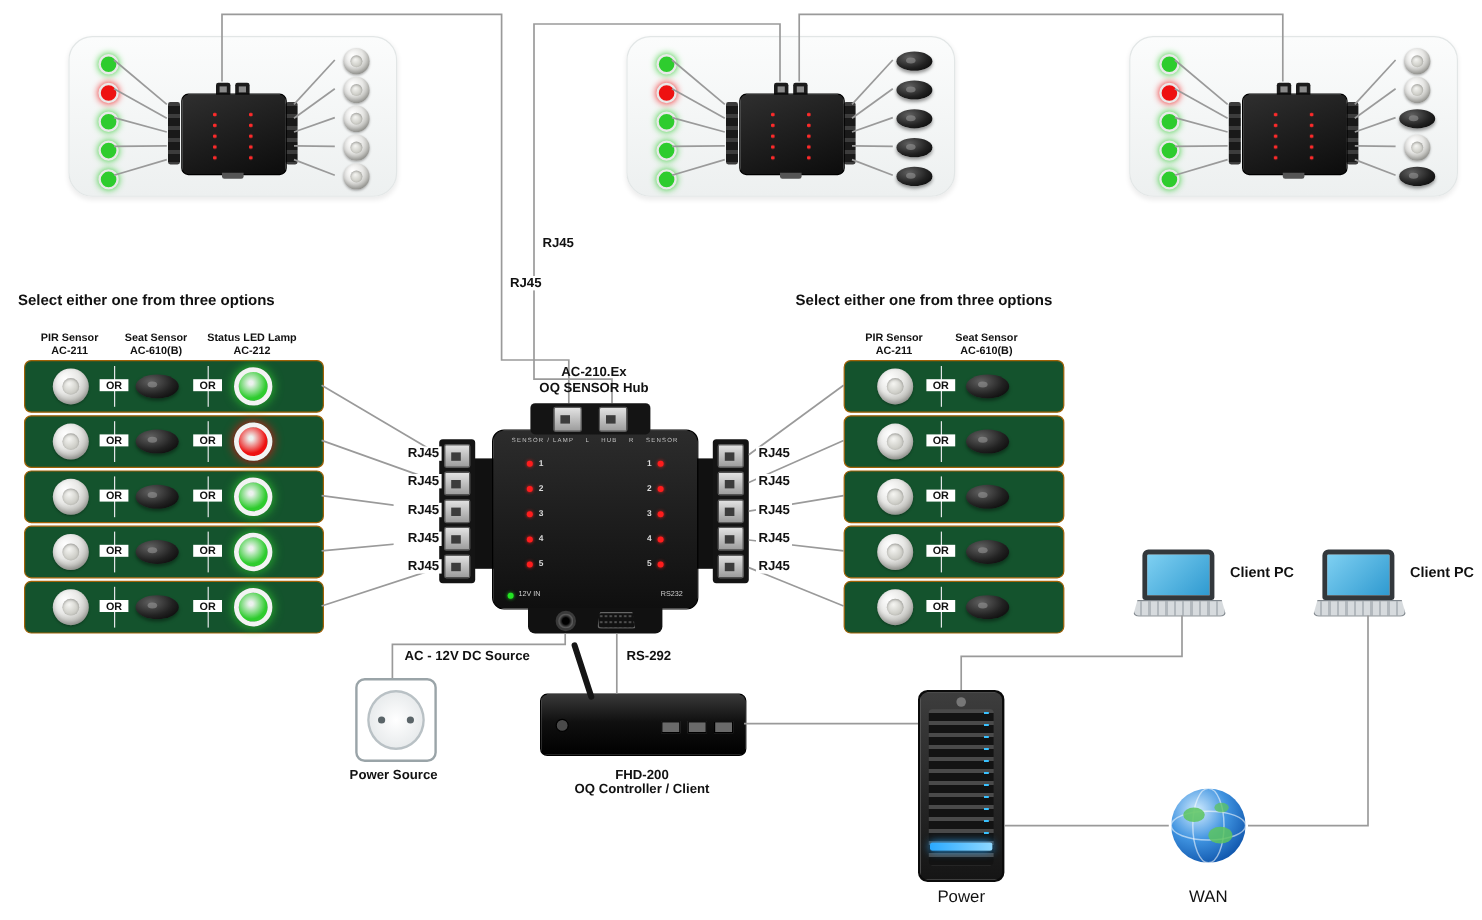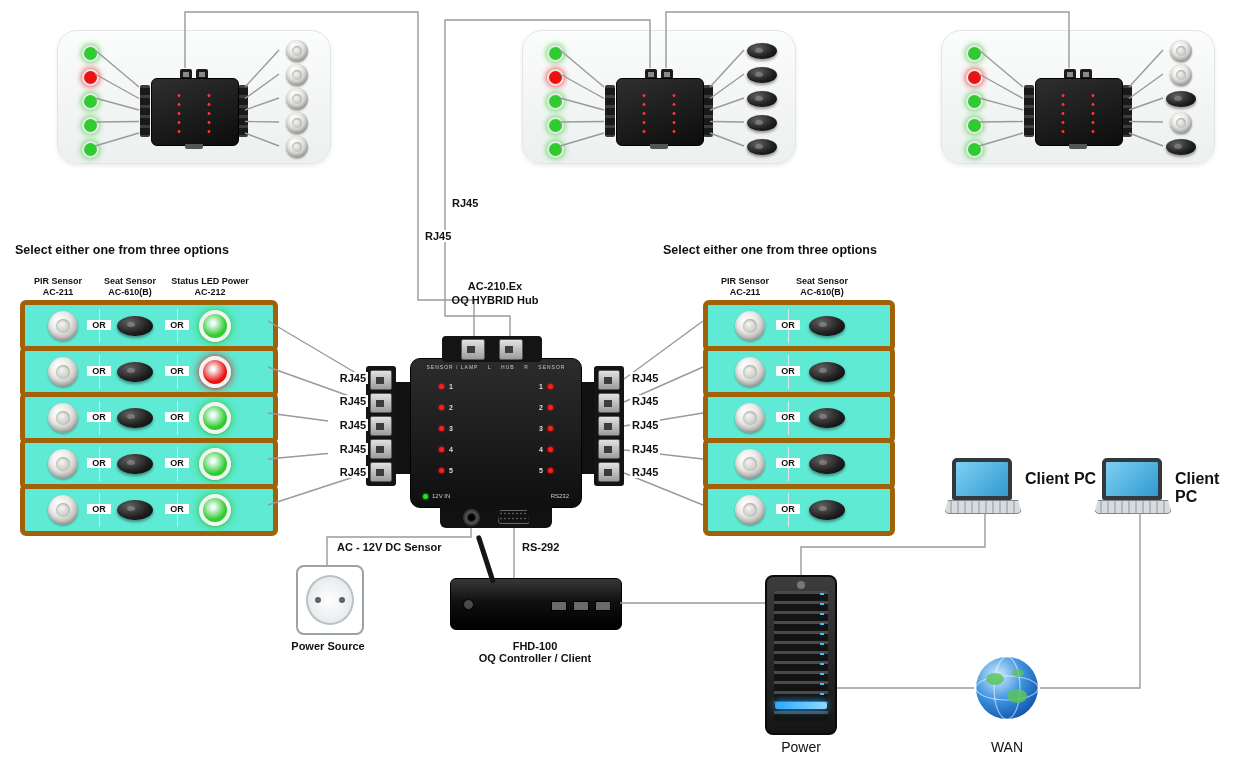--- a/index.html
+++ b/index.html
@@ -42,34 +42,34 @@
         background:#9a9a9a;opacity:.55;}
   .seat.sm{width:30px;height:16px;}
   .lamp{position:absolute;width:24px;height:24px;border-radius:50%;border:4px solid #f3f3f3;
         background:radial-gradient(circle at 42% 38%,rgba(255,255,255,.92) 8%,var(--c) 62%);
         box-shadow:0 0 9px var(--c),0 1px 2px rgba(0,0,0,.2);}
 
   
   .opt-title{position:absolute;top:243px;font-weight:bold;font-size:12.5px;z-index:6;}
   .ohead{position:absolute;top:276px;text-align:center;font-size:9px;font-weight:bold;line-height:1.25;z-index:6;}
   .ohead .sub{font-weight:bold;}
-  .orow{position:absolute;left:20px;width:248px;height:42px;background:#5eead4;border:5px solid #a16207;
+  .orow{position:absolute;left:20px;width:248px;height:42px;background:#14532d;border:1px solid #a16207;
         border-radius:6px;z-index:2;}
   .orow.right{left:703px;width:182px;}
   .cell-div{position:absolute;top:4px;bottom:4px;width:1px;background:#e3e6e8;}
   .orow .dome{position:absolute;top:6px;}
   .orow .seat{position:absolute;top:11px;}
   .or{position:absolute;top:15px;width:24px;text-align:center;font-size:9px;font-weight:bold;background:#fff;z-index:2;}
 
   
   .rjlbl{position:absolute;font-weight:bold;font-size:11px;background:#fff;padding:0 2px;z-index:6;}
   .rjlbl.ra{width:36px;text-align:right;}
 
   
-  .hub-title{position:absolute;left:407px;top:280px;width:176px;text-align:center;
+  .hub-title{position:absolute;left:407px;top:304px;width:176px;text-align:center;
              font-size:11px;font-weight:bold;line-height:1.25;z-index:6;}
   .hub-top{position:absolute;left:442px;top:336px;width:100px;height:26px;background:#141414;border-radius:4px;
            display:flex;justify-content:center;gap:14px;align-items:center;z-index:5;}
   .jack{display:block;width:20px;height:18px;background:linear-gradient(#e2e2e2,#9c9c9c);
         border:1px solid #5a5a5a;border-radius:2px;position:relative;}
   .jack::after{content:"";position:absolute;left:5px;top:6px;width:8px;height:7px;background:#3c3c3c;}
   .jack.top{width:22px;height:19px;}
   .strip{position:absolute;top:366px;width:30px;height:120px;background:#141414;border-radius:3px;z-index:3;
          display:flex;flex-direction:column;align-items:center;justify-content:space-between;
          padding:4px 0;box-sizing:border-box;}
@@ -116,21 +116,21 @@
   .server .band{position:absolute;left:8px;right:8px;bottom:24px;height:7px;border-radius:2px;
           background:linear-gradient(90deg,#2aa9ff,#8fd9ff);box-shadow:0 0 8px #2aa9ff;}
   .server .knob{position:absolute;top:4px;left:50%;margin-left:-4px;width:8px;height:8px;border-radius:50%;background:#777;}
   .globe{position:absolute;left:974px;top:655px;width:66px;height:66px;z-index:3;}
   .laptop{position:absolute;width:76px;height:54px;z-index:3;}
   .lt-screen{position:absolute;left:8px;top:0;width:60px;height:42px;border-radius:5px 5px 2px 2px;
           box-sizing:border-box;border:4px solid #33383c;background:linear-gradient(135deg,#7fd0f2,#2f9ad0);}
   .lt-base{position:absolute;left:0;top:42px;width:76px;height:12px;border:1px solid #7f868c;
           border-radius:2px 2px 5px 5px;clip-path:polygon(5% 0,95% 0,100% 100%,0 100%);
           background:repeating-linear-gradient(90deg,#d7dbde 0 5px,#b2b8bd 5px 7px);}
-  .pc-label{position:absolute;font-weight:bold;font-size:16px;z-index:6;}
+  .pc-label{position:absolute;font-weight:bold;font-size:12px;z-index:6;}
 </style>
 </head>
 <body>
 
 <div id="canvas">
   <svg id="wires">
       <polyline points="474,336 474,300 418,300 418,12 185,12 185,68"></polyline>
       <polyline points="510,336 510,316 445,316 445,20 650,20 650,68"></polyline>
       <polyline points="666,68 666,12 1069,12 1069,68"></polyline>
       <polyline points="471,528 471,537 327,537 327,565"></polyline>
@@ -289,21 +289,21 @@
   <div class="opt-title" style="left:15px">Select either one from three options</div>
   <div class="ohead" style="left:23px;width:70px">
     <div>PIR Sensor</div>
     <div class="sub">AC-211</div>
   </div>
   <div class="ohead" style="left:95px;width:70px">
     <div>Seat Sensor</div>
     <div class="sub">AC-610(B)</div>
   </div>
   <div class="ohead" style="left:170px;width:80px">
-    <div>Status LED Power</div>
+    <div>Status LED Lamp</div>
     <div class="sub">AC-212</div>
   </div>
 
   <div class="orow" style="top:300px">
     <span class="cell-div" style="left:74px"></span>
     <span class="cell-div" style="left:152px"></span>
     <span class="dome" style="left:23px"></span>
     <span class="or" style="left:62px">OR</span>
     <span class="seat" style="left:92px"></span>
     <span class="or" style="left:140px">OR</span>
@@ -394,21 +394,21 @@
   </div>
 
   <span class="rjlbl" style="left:630px;top:372px">RJ45</span>
   <span class="rjlbl" style="left:630px;top:395px">RJ45</span>
   <span class="rjlbl" style="left:630px;top:419px">RJ45</span>
   <span class="rjlbl" style="left:630px;top:443px">RJ45</span>
   <span class="rjlbl" style="left:630px;top:466px">RJ45</span>
 
   <div class="hub-title">
     <div>AC-210.Ex</div>
-    <div>OQ HYBRID Hub</div>
+    <div>OQ SENSOR Hub</div>
   </div>
   <div class="hub-top">
     <span class="jack top"></span>
     <span class="jack top"></span>
   </div>
   <div class="wing" style="left:392px"></div>
   <div class="wing" style="left:578px"></div>
   <div class="strip" style="left:366px">
     <span class="jack"></span>
     <span class="jack"></span>
@@ -474,39 +474,39 @@
       <span>12V IN</span>
       <span class="hfspace"></span>
       <span>RS232</span>
     </div>
   </div>
   <div class="hub-under">
     <span class="dcjack"></span>
     <span class="db9"></span>
   </div>
 
-  <span class="lblb" style="left:337px;top:541px">AC - 12V DC Sensor</span>
+  <span class="lblb" style="left:337px;top:541px">AC - 12V DC Source</span>
   <span class="lblb" style="left:522px;top:541px">RS-292</span>
 
   <div class="outlet">
     <span class="face"></span>
     <span class="hole" style="left:17px"></span>
     <span class="hole" style="right:17px"></span>
   </div>
   <div class="lblc lblb" style="left:290px;top:640px;width:76px">Power Source</div>
 
   <div class="fhd">
     <span class="fhd-ant"></span>
     <span class="fhd-btn"></span>
     <span class="fhd-port" style="left:100px"></span>
     <span class="fhd-port" style="left:122px"></span>
     <span class="fhd-port" style="left:144px"></span>
   </div>
   <div class="lblc lblb" style="left:455px;top:640px;width:160px">
-    <div>FHD-100</div>
+    <div>FHD-200</div>
     <div>OQ Controller / Client</div>
   </div>
 
   <div class="server">
     <span class="knob"></span>
     <span class="slats"></span>
     <span class="leds"></span>
     <span class="band"></span>
   </div>
   <div class="lblc" style="left:765px;top:739px;width:72px;font-size:14px">Power</div>

